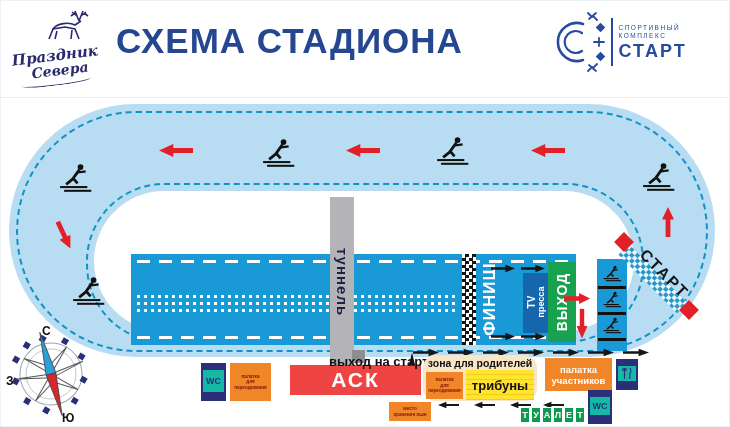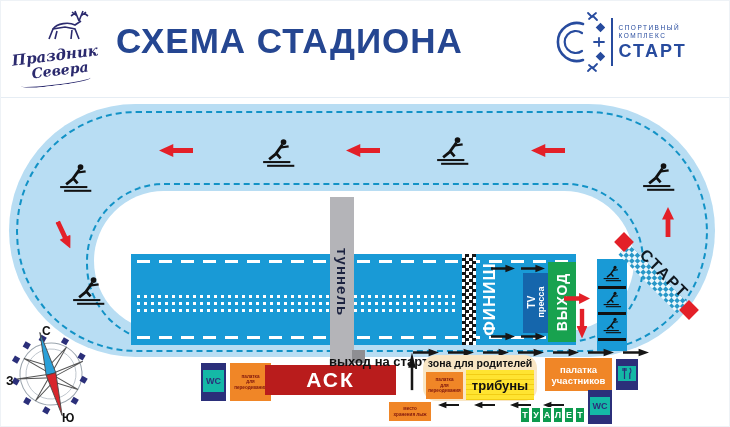--- a/index.html
+++ b/index.html
@@ -136,21 +136,21 @@
   <div class="navybox" style="left:200px;top:362px;width:25px;height:38px;">
     <div class="inner">WC</div>
   </div>
 
   <div class="abs orange tinytxt" style="left:229px;top:362px;width:41px;height:38px;display:flex;flex-direction:column;justify-content:center;">
     <span>палатка</span>
     <span>для</span>
     <span>переодевания</span>
   </div>
 
-  <div class="abs" style="left:264px;top:364px;width:131px;height:30px;background:#b91c1c;display:flex;align-items:center;justify-content:center;">
+  <div class="abs" style="left:289px;top:364px;width:131px;height:30px;background:#ef4444;display:flex;align-items:center;justify-content:center;">
     <span style="color:#fff;font-weight:bold;font-size:21px;letter-spacing:2px;">АСК</span>
   </div>
 
   <div class="abs" style="left:328px;top:353px;font-weight:bold;font-size:13px;color:#111;white-space:nowrap;">выход на старт</div>
 
   <div class="abs" style="left:422px;top:354px;width:114px;height:46px;background:#f9e6c4;border-radius:13px;">
     <div style="text-align:center;font-weight:bold;font-size:10.5px;color:#111;margin-top:2px;white-space:nowrap;">зона для родителей</div>
     <div class="abs orange tinytxt" style="left:3px;top:17px;width:37px;height:27px;display:flex;flex-direction:column;justify-content:center;">
       <span>палатка</span>
       <span>для</span>

